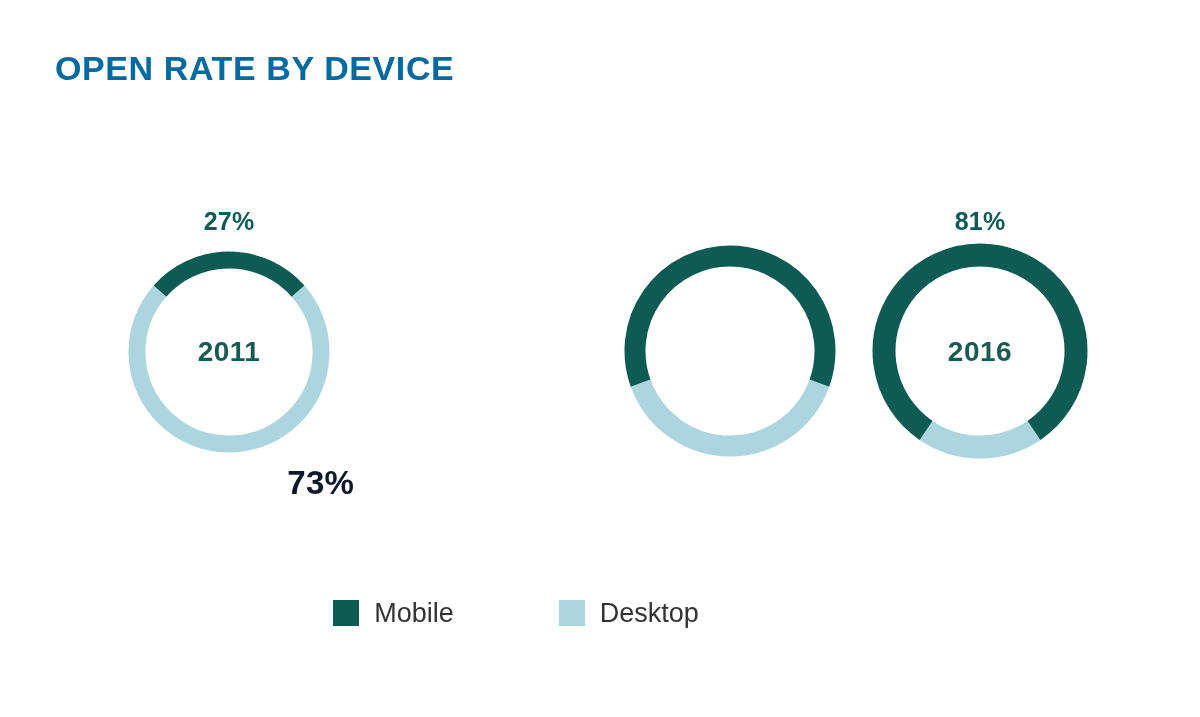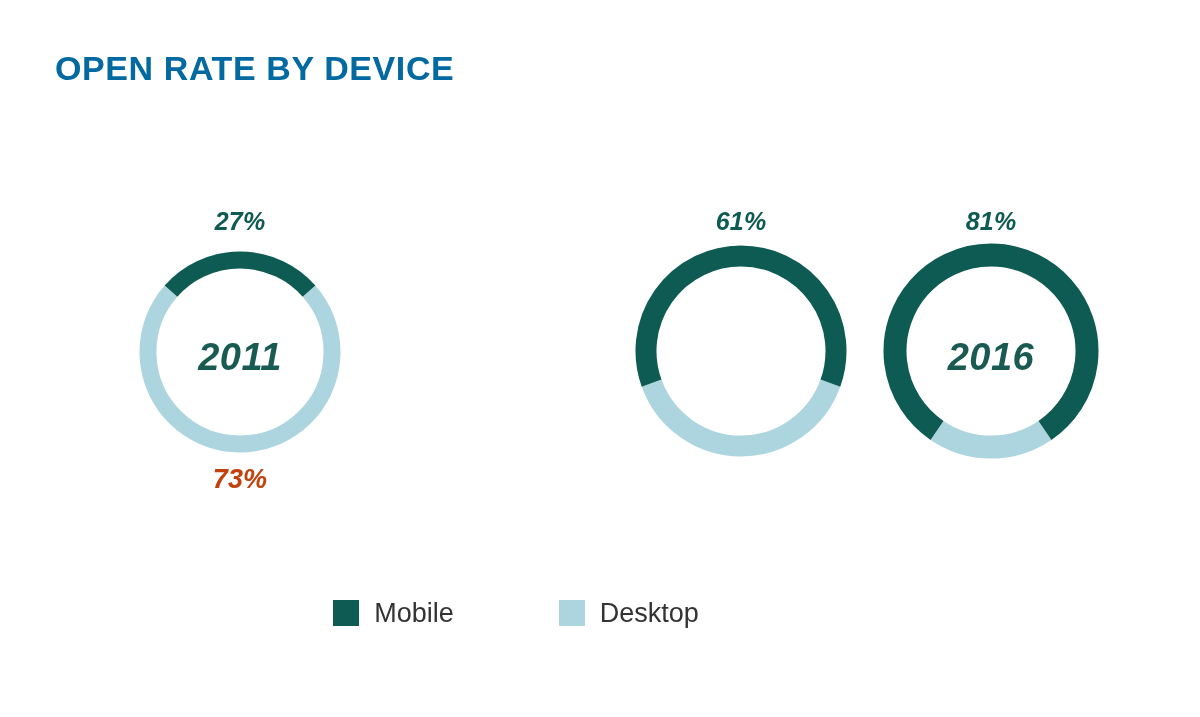--- a/index.html
+++ b/index.html
@@ -22,25 +22,24 @@
     font-size: 34px;
     font-weight: bold;
     letter-spacing: 0.6px;
     color: #0369a1;
     line-height: 42px;
     white-space: nowrap;
   }
 
   #donut-row {
     position: absolute;
-    left: 15px;
+    left: 4px;
     top: 196px;
     width: 1185px;
     height: 320px;
-    font-style: italic;
   }
 
   .donut-group {
     position: absolute;
     top: 0;
     width: 250px;
     height: 320px;
   }
   .donut-group.g0 { left: 100px; }
   .donut-group.g1 { left: 350px; }
@@ -56,24 +55,24 @@
     font-size: 25px;
     font-weight: bold;
     color: #0E5B53;
     letter-spacing: 0.2px;
   }
 
   .pct-bottom {
     position: absolute;
     left: 0;
     width: 250px;
-    text-align: center;
-    font-size: 27px;
+    text-align: right;
+    font-size: 33px;
     font-weight: bold;
-    color: #c2410c;
+    color: #0f172a;
     letter-spacing: 0.2px;
   }
   .g0 .pct-bottom { top: 268px; }
   .g1 .pct-bottom { top: 266px; }
   .g2 .pct-bottom { top: 264px; }
   .g3 .pct-bottom { top: 263px; }
 
   .donut-svg {
     position: absolute;
     left: 0;
@@ -82,21 +81,21 @@
     height: 320px;
     overflow: visible;
   }
 
   .year-label {
     position: absolute;
     left: 0;
     width: 250px;
     text-align: center;
     top: 140px;
-    font-size: 38px;
+    font-size: 28px;
     font-weight: bold;
     color: #195B52;
     letter-spacing: 0.5px;
   }
 
   #legend {
     position: absolute;
     left: 0;
     top: 598px;
     width: 1032px;
@@ -138,21 +137,20 @@
           <path d="M 194.01021840600228 95.15930839022403 A 92 92 0 1 1 55.989781593997705 95.15930839022404" fill="none" stroke="#ADD5E0" stroke-width="17"></path>
           <path d="M 55.98978159399772 95.15930839022403 A 92 92 0 0 1 194.01021840600228 95.15930839022403" fill="none" stroke="#0E5B53" stroke-width="17"></path>
         </g>
     </svg>
     <div class="year-label">2011</div>
     <div class="pct-bottom">73%</div>
   </div>
 
 
   <div class="donut-group g2">
-    <div class="pct-top">61%</div>
     <svg class="donut-svg" viewBox="0 0 250 320" preserveAspectRatio="xMidYMid meet">
       <g class="ring">
           <path d="M 214.38367305065142 187.18010242330269 A 95 95 0 0 1 35.61632694934859 187.1801024233027" fill="none" stroke="#ADD5E0" stroke-width="21"></path>
           <path d="M 35.616326949348576 187.18010242330269 A 95 95 0 1 1 214.38367305065142 187.18010242330269" fill="none" stroke="#0E5B53" stroke-width="21"></path>
         </g>
     </svg>
   </div>
 
   <div class="donut-group g3">
     <div class="pct-top">81%</div>

